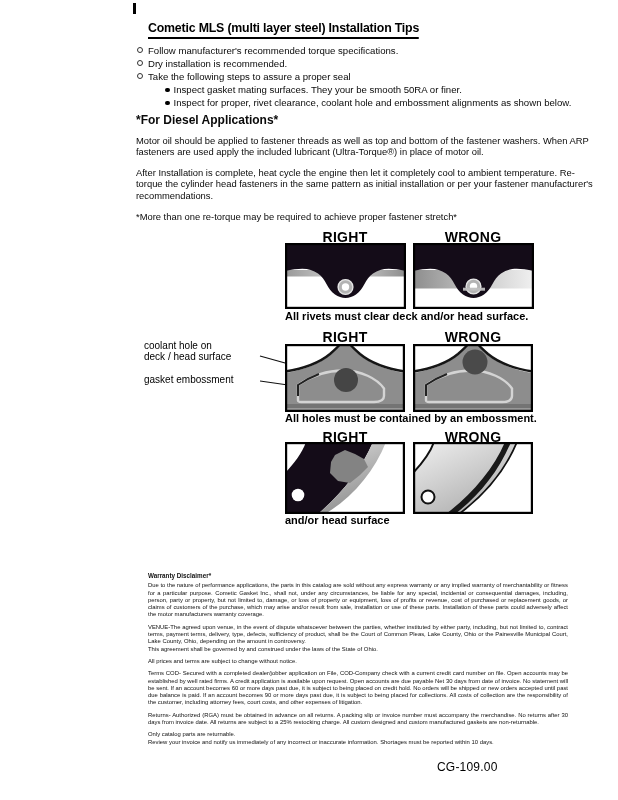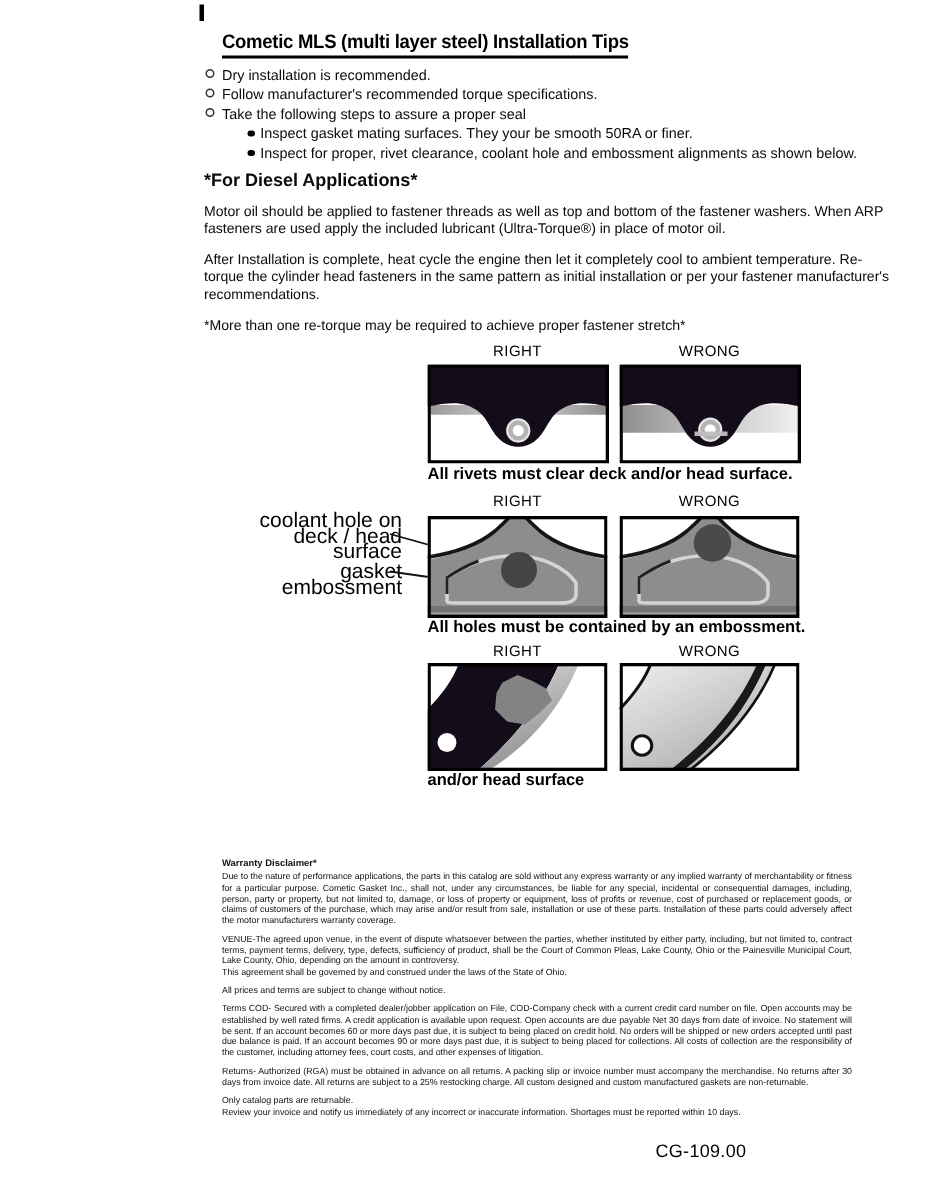--- a/index.html
+++ b/index.html
@@ -12,45 +12,45 @@
   .bullets{position:absolute;left:89px;top:44px;font-size:9.6px;line-height:13px;color:#0a0a0a;}
   .bullets .row{white-space:nowrap;}
   .ocircle{display:inline-block;width:4px;height:4px;border:1px solid #333;border-radius:50%;
            margin-right:5px;vertical-align:1px;}
   .sub{margin-left:28px;}
   .dot{display:inline-block;width:4.5px;height:4.5px;background:#000;border-radius:50%;
        margin-right:4px;vertical-align:1px;}
   .diesel{position:absolute;left:88px;top:115px;width:462px;font-size:9.4px;line-height:11.6px;color:#0a0a0a;}
   .diesel h2{font-size:12px;margin:0 0 8px;font-weight:bold;}
   .diesel p{margin:0 0 9px;}
-  .dg-header{position:absolute;font-size:10px;letter-spacing:.3px;transform:translateX(-50%);white-space:nowrap;}
+  .dg-header{position:absolute;font-size:14px;letter-spacing:.3px;transform:translateX(-50%);white-space:nowrap;font-weight:bold;}
   .panel{position:absolute;line-height:0;}
   .caption{position:absolute;font-size:11px;font-weight:bold;white-space:nowrap;line-height:11px;}
   .caption span{display:block;}
-  .lbl{position:absolute;font-size:14px;line-height:10.5px;text-align:right;width:104px;left:116px;}
+  .lbl{position:absolute;font-size:10px;line-height:10.5px;width:104px;left:96px;}
   .overlay{position:absolute;pointer-events:none;}
   .disc{position:absolute;left:100px;top:572px;width:420px;font-size:5.9px;line-height:7.3px;
         text-align:justify;color:#111;}
   .disc h3{font-size:6.3px;margin:0 0 3px;font-weight:bold;}
   .disc p{margin:0 0 5px;}
   .disc p.tight{margin-bottom:0;}
   .doccode{position:absolute;left:389px;top:760px;font-size:12px;letter-spacing:.2px;}
 </style>
 </head>
 <body>
 
 <div class="page">
 
   <div class="tick"></div>
 
   <div class="title">Cometic MLS (multi layer steel) Installation Tips</div>
 
   <div class="bullets">
+    <div class="row"><span class="ocircle"></span><span>Follow manufacturer's recommended torque specifications.</span></div>
     <div class="row"><span class="ocircle"></span><span>Dry installation is recommended.</span></div>
-    <div class="row"><span class="ocircle"></span><span>Follow manufacturer's recommended torque specifications.</span></div>
     <div class="row"><span class="ocircle"></span><span>Take the following steps to assure a proper seal</span></div>
     <div class="row sub"><span class="dot"></span><span>Inspect gasket mating surfaces.  They your be smooth 50RA or finer.</span></div>
     <div class="row sub"><span class="dot"></span><span>Inspect for proper, rivet clearance, coolant hole and embossment alignments as shown below.</span></div>
   </div>
 
   <div class="diesel">
     <h2>*For Diesel Applications*</h2>
     <p>Motor oil should be applied to fastener threads as well as top and bottom of the fastener washers. When ARP fasteners are used apply the included lubricant (Ultra-Torque®) in place of motor oil.</p>
     <p>After Installation is complete, heat cycle the engine then let it completely cool to ambient temperature. Re-torque the cylinder head fasteners in the same pattern as initial installation or per your fastener manufacturer's recommendations.</p>
     <p>*More than one re-torque may be required to achieve proper fastener stretch*</p>

